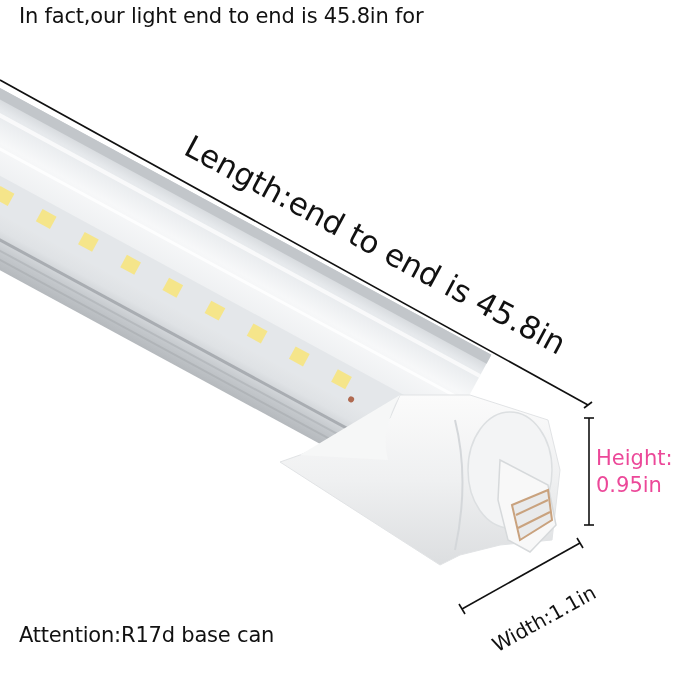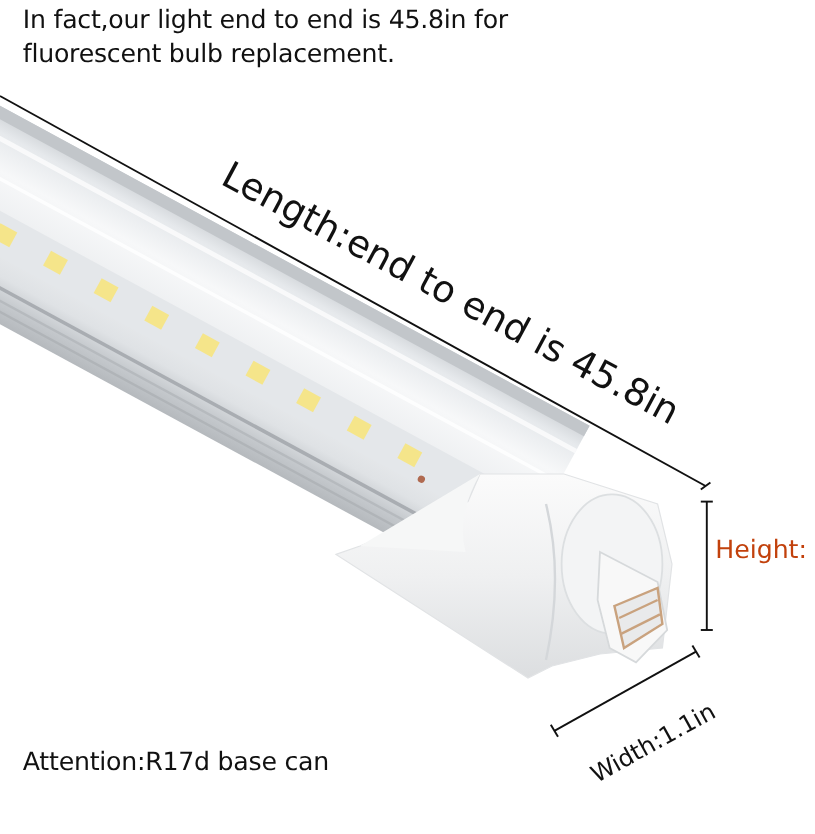--- a/index.html
+++ b/index.html
@@ -3,21 +3,21 @@
   <meta charset="utf-8">
   <style>
     html, body { margin: 0; padding: 0; background: #ffffff; }
     body { width: 679px; height: 695px; position: relative; overflow: hidden;
            font-family: "DejaVu Sans", sans-serif; color: #111; }
     .stage { position: absolute; left: 0; top: 0; width: 560px; height: 695px; }
     .caption { position: absolute; font-size: 21px; line-height: 29px; color: #111;
                font-family: "DejaVu Sans", sans-serif; letter-spacing: -0.2px; }
     .caption-top { left: 19px; top: 2px; }
     .caption-bottom { left: 19px; top: 621px; }
-    .dim-label { position: absolute; font-size: 21px; line-height: 27px; color: #c2410c; }
+    .dim-label { position: absolute; font-size: 21px; line-height: 27px; color: #ec4899; }
     .height-label { left: 596px; top: 445px; }
     .length-label { position: absolute; left: 196px; top: 128px; font-size: 31px; color:#111;
                     transform-origin: 0 0; transform: rotate(28.2deg); white-space: nowrap; }
     .width-label { position: absolute; left: 488px; top: 636px; font-size: 20px; color:#111;
                    transform-origin: 0 0; transform: rotate(-29deg); white-space: nowrap; }
     svg { position: absolute; left: 0; top: 0; }
   </style>
 </head>
 <body>
 
@@ -93,27 +93,27 @@
 
     <g>
       <line x1="462" y1="609" x2="580" y2="543" stroke="#111" stroke-width="1.6"></line>
       <line x1="459" y1="604" x2="465" y2="614" stroke="#111" stroke-width="1.6"></line>
       <line x1="577" y1="538" x2="583" y2="548" stroke="#111" stroke-width="1.6"></line>
     </g>
   </svg>
 
   <div class="caption caption-top">
     <div>In fact,our light end to end is 45.8in for</div>
-    <div>fluorescent bulb replacement.</div>
   </div>
 
   <div class="length-label">Length:end to end is 45.8in</div>
 
   <div class="dim-label height-label">
     <div>Height:</div>
+    <div>0.95in</div>
   </div>
 
   <div class="width-label">Width:1.1in</div>
 
   <div class="caption caption-bottom">
     <div>Attention:R17d base can</div>
   </div>
 </div>
 
 </body></html>

